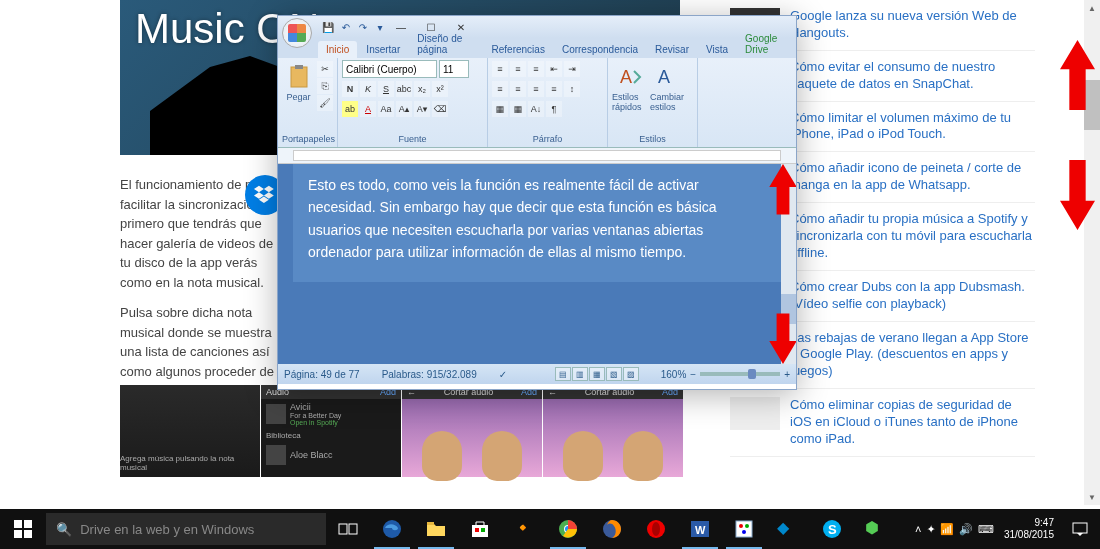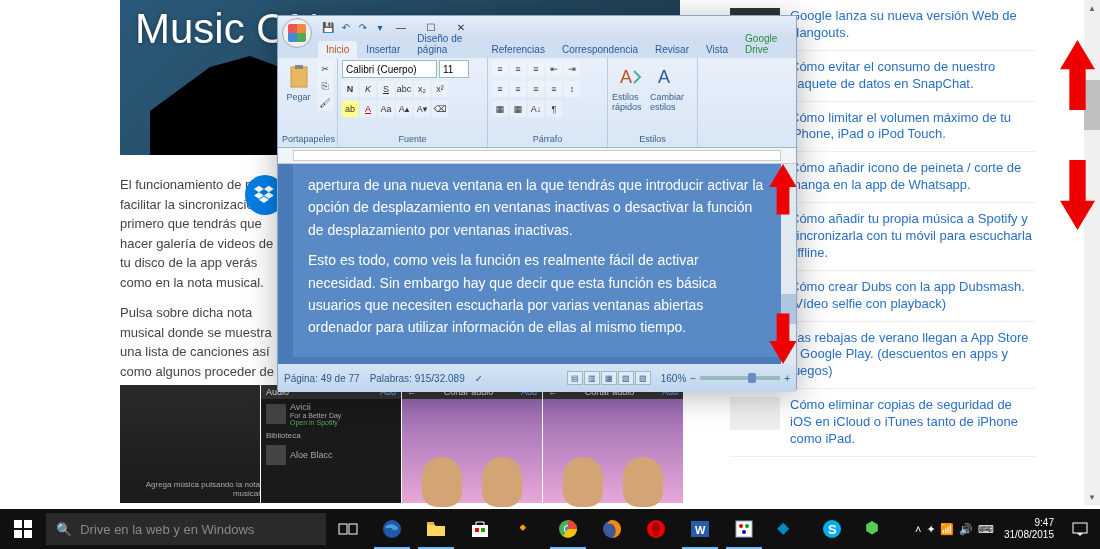--- a/index.html
+++ b/index.html
@@ -7,30 +7,30 @@
 .page-bg{position:absolute;inset:0;background:#fff;display:flex}
 .left-col{width:720px;padding:5px 10px 0 120px;position:relative}
 .music-banner{position:absolute;top:0;left:120px;width:560px;height:155px;background:linear-gradient(135deg,#2a5a7a,#1e3a4a);overflow:hidden}
 .music-text{color:#fff;font-size:42px;font-weight:300;position:absolute;top:5px;left:15px;text-shadow:0 0 4px rgba(0,0,0,.4)}
 .music-silhouette{position:absolute;bottom:0;left:30px;width:200px;height:110px;background:#000;clip-path:polygon(0 100%,0 60%,15% 40%,30% 20%,50% 10%,65% 20%,78% 40%,100% 48%,100% 100%)}
 .article-text{position:absolute;top:175px;left:120px;font-size:13px;color:#444;line-height:1.5;width:160px}
 .article-text2{position:absolute;top:303px;left:120px;font-size:13px;color:#444;line-height:1.5;width:160px}
 .dropbox-badge{position:absolute;top:175px;left:245px;width:40px;height:40px;background:#007ee5;border-radius:50%;display:flex;align-items:center;justify-content:center;z-index:3}
 .dropbox-badge svg{width:22px;height:22px;fill:#fff}
 .thumbs{position:absolute;top:385px;left:120px;display:flex;gap:1px}
-.thumb{width:140px;height:118px;background:#1a1a1a;position:relative;font-size:9px;color:#aaa}
+.thumb{width:140px;height:92px;background:#1a1a1a;position:relative;font-size:9px;color:#aaa}
 .thumb.t1{background:linear-gradient(#2a2a2a,#1a1a1a)}
 .thumb .thdr{background:#333;color:#ddd;padding:2px 5px;font-size:9px;display:flex;justify-content:space-between}
 .thumb .thdr span:last-child{color:#6af}
 .thumb.t3,.thumb.t4{background:linear-gradient(#8a5fa8,#e8a8d8)}
 .cartoon{width:100%;height:100%;position:relative;overflow:hidden}
 .cartoon::before,.cartoon::after{content:"";position:absolute;width:40px;height:50px;background:#d4a574;border-radius:20px 20px 15px 15px;bottom:10px}
 .cartoon::before{left:20px}
 .cartoon::after{right:20px}
-.t1 .nm{position:absolute;bottom:5px;width:100%;text-align:right;font-size:8px}
+.t1 .nm{position:absolute;bottom:5px;width:100%;text-align:left;font-size:8px}
 .t2 .row{display:flex;gap:4px;padding:3px 5px;align-items:center}
 .t2 .sq{width:20px;height:20px;background:#444}
 .sidebar{width:345px;padding:0 30px 0 10px;font-size:13px}
 .sb-item{display:flex;gap:10px;padding:8px 0;border-bottom:1px solid #eee}
 .sb-thumb{width:50px;height:33px;background:#ddd;flex-shrink:0}
 .sb-link{color:#2970c4;text-decoration:none;line-height:1.3}
 .arrows-right{position:absolute;right:5px;top:40px;z-index:4}
 .arrow{width:35px;height:70px;margin-bottom:50px}
 .arrow svg{width:100%;height:100%;fill:#e00}
 .browser-scroll{position:absolute;right:0;top:0;width:16px;height:505px;background:#f0f0f0;z-index:3}
@@ -65,21 +65,21 @@
 .ruler{height:16px;background:#eef4fa;border-bottom:1px solid #ccc;position:relative;font-size:7px;color:#555}
 .ruler::before{content:"";position:absolute;left:15px;right:15px;top:2px;bottom:2px;background:#fff;border:1px solid #ccc}
 .doc-area{position:relative;height:200px;background:#4a7ab8;overflow:hidden}
 .doc-page{position:absolute;left:15px;top:0;right:15px;background:#598ac5;padding:10px 15px;color:#fff;font-family:Calibri,sans-serif;font-size:14px;line-height:1.6}
 .doc-page p{margin-bottom:8px}
 .vscroll{position:absolute;right:0;top:0;width:15px;height:100%;background:#e0e8f0}
 .vscroll .vthumb{position:absolute;top:130px;width:15px;height:30px;background:#b0c5e0}
 .word-arrows{position:absolute;right:-2px;z-index:6}
 .word-arrow{width:30px;height:55px}
 .word-arrow svg{width:100%;height:100%;fill:#e00}
-.statusbar{height:28px;background:linear-gradient(#d5e5f5,#c0d5ee);display:flex;align-items:center;padding:0 6px;font-size:10px;color:#2a5a8a;gap:10px}
+.statusbar{height:20px;background:linear-gradient(#d5e5f5,#c0d5ee);display:flex;align-items:center;padding:0 6px;font-size:10px;color:#2a5a8a;gap:22px}
 .statusbar .sp{flex:1}
 .zoom{display:flex;align-items:center;gap:4px}
 .zoom-slider{width:80px;height:4px;background:#9bb;position:relative}
 .zoom-slider::before{content:"";position:absolute;left:48px;top:-3px;width:8px;height:10px;background:#6a8ac0;border-radius:2px}
 .view-icons{display:flex;gap:1px}
 .view-icons span{width:16px;height:14px;background:rgba(255,255,255,.4);border:1px solid #9bb;font-size:8px;display:flex;align-items:center;justify-content:center}
 
 
 .taskbar{position:absolute;bottom:0;left:0;right:0;height:40px;background:#101010;display:flex;align-items:center;z-index:10}
 .start{width:46px;height:40px;display:flex;align-items:center;justify-content:center}
@@ -326,21 +326,20 @@
               </svg></div>
           <div class="lbl">Cambiar estilos</div>
         </div>
       </div>
       <div class="rgroup-label">Estilos</div>
     </div>
   </div>
   <div class="ruler"></div>
   <div class="doc-area">
     <div class="doc-page">
-      <p>apertura de una nueva ventana en la que tendrás que introducir activar la opción de desplazamiento en ventanas inactivas o desactivar la función de desplazamiento por ventanas inactivas.</p>
       <p>Esto es todo, como veis la función es realmente fácil de activar necesidad. Sin embargo hay que decir que esta función es básica usuarios que necesiten escucharla por varias ventanas abiertas ordenador para utilizar información de ellas al mismo tiempo.</p>
     </div>
     <div class="vscroll">
         <div class="vthumb"></div>
       </div>
     <div class="word-arrows" style="top:0">
       <div class="word-arrow"><svg viewBox="0 0 30 60">
             <path d="M15 0L30 25H22V55H8V25H0z"></path>
           </svg></div>
     </div>

